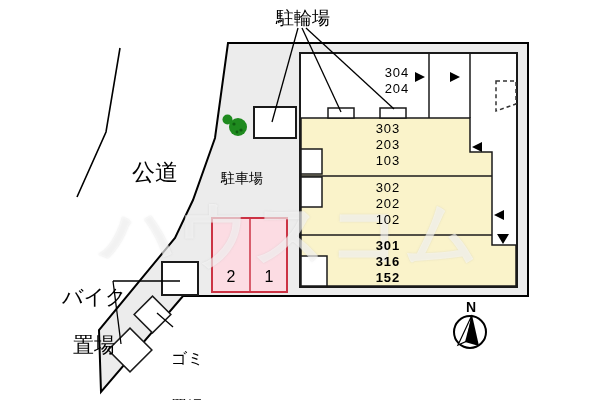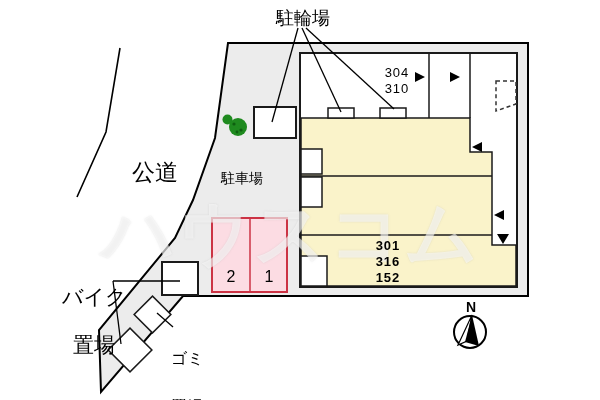--- a/index.html
+++ b/index.html
@@ -106,21 +106,31 @@
     <div>置場</div>
   </div>
 
   <div class="lbl lbl-garbage">
     <div>ゴミ</div>
     <div>置場</div>
   </div>
 
   <div class="rooms rg1">
     <div>304</div>
-    <div>310</div>
+    <div>204</div>
+  </div>
+  <div class="rooms rg2">
+    <div>303</div>
+    <div>203</div>
+    <div>103</div>
+  </div>
+  <div class="rooms rg3">
+    <div>302</div>
+    <div>202</div>
+    <div>102</div>
   </div>
   <div class="rooms rg4">
     <div>301</div>
     <div>316</div>
     <div>152</div>
   </div>
 
   <div class="stall-num stall-2">2</div>
   <div class="stall-num stall-1">1</div>
 

